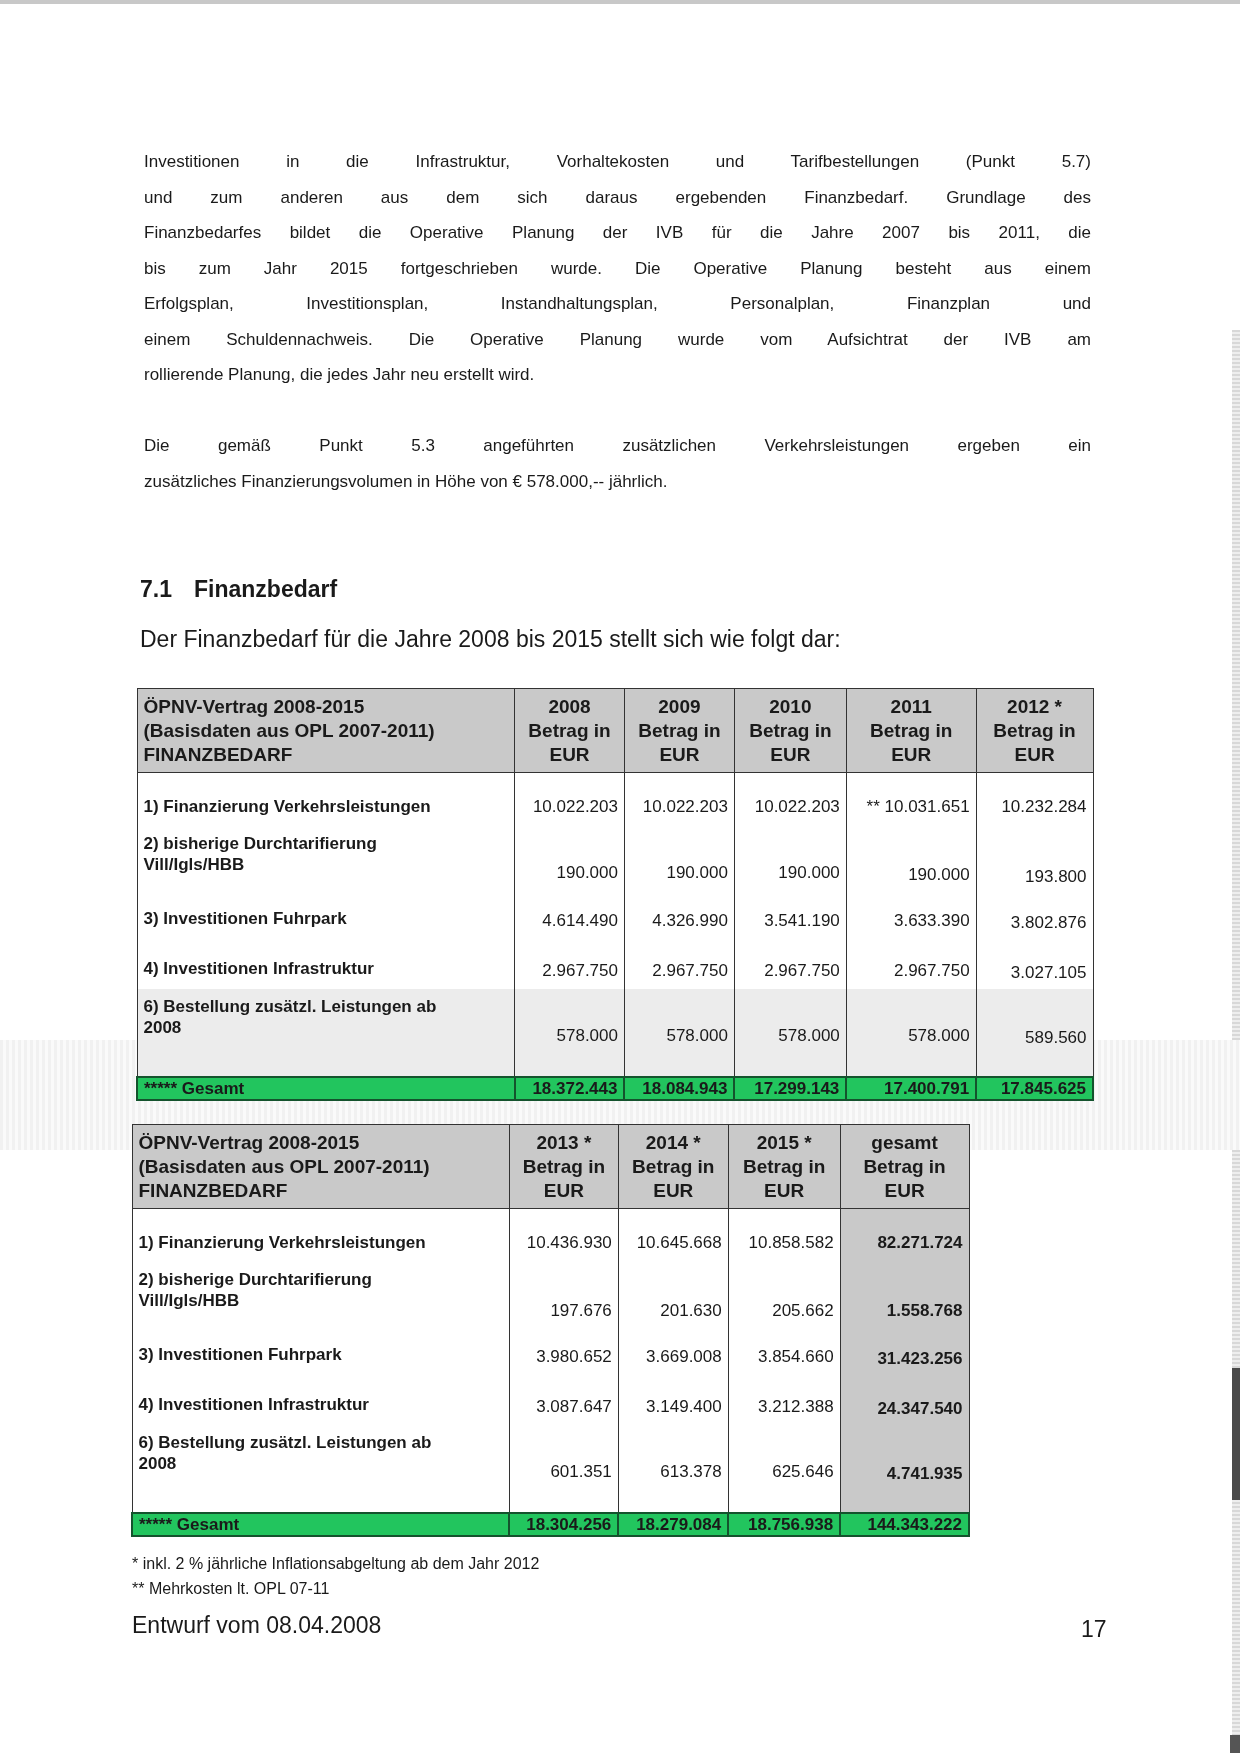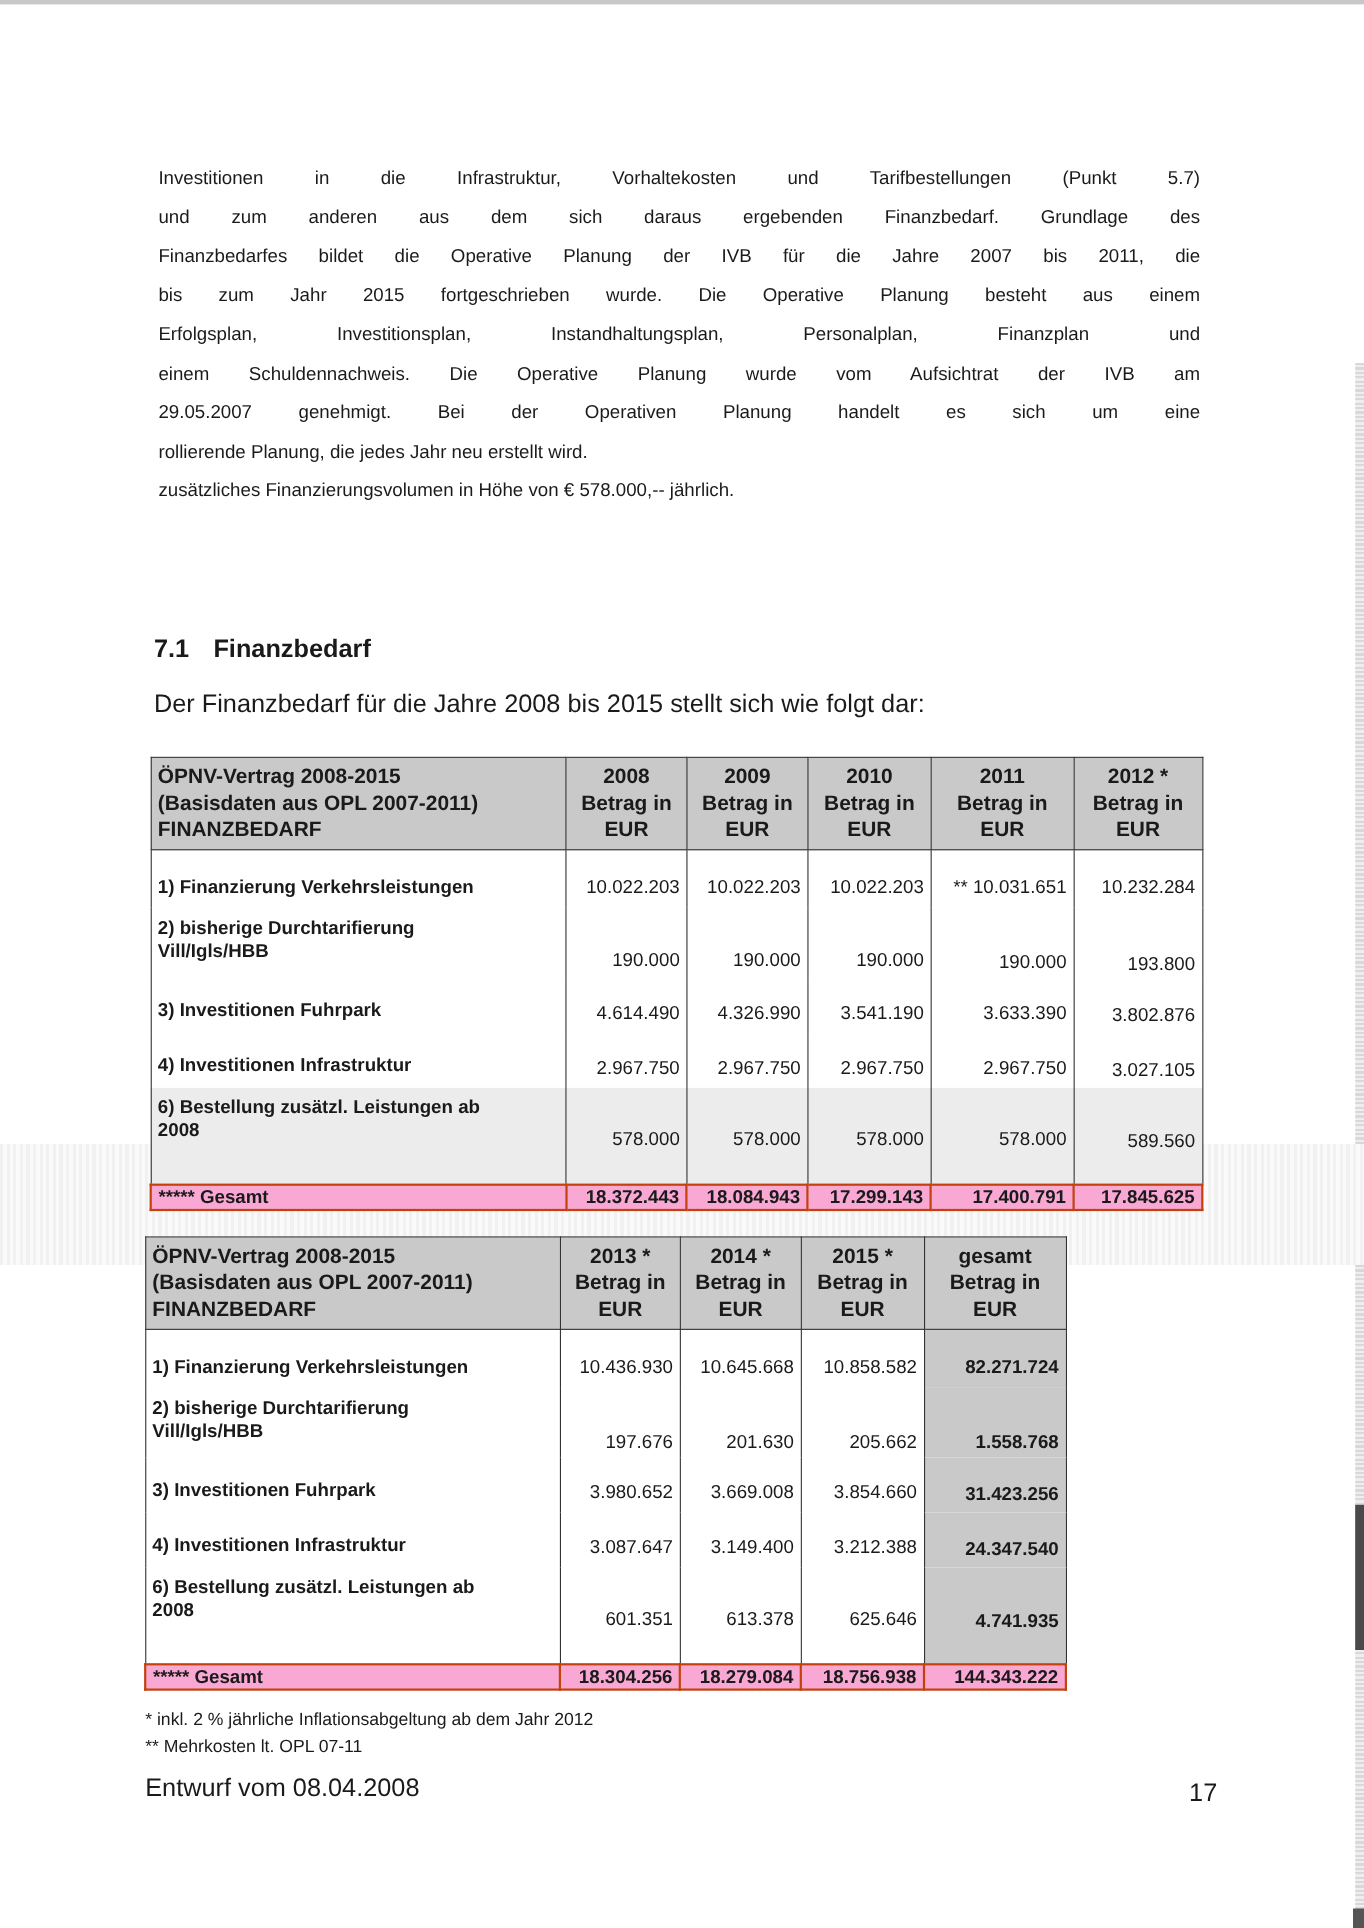--- a/index.html
+++ b/index.html
@@ -18,21 +18,21 @@
   .intro { position:absolute; left:140px; top:626px; font-size:23px; }
   table.fin { position:absolute; border-collapse:collapse; font-size:17px; }
   table.fin td, table.fin th { border:1.5px solid #333; padding:0 6px; }
   table.fin thead th { background:#c9c9c9; font-weight:bold; font-size:19px; line-height:24px; text-align:center; vertical-align:middle; }
   table.fin thead th.lbl { text-align:left; }
   table.fin tbody td { border-top:none; border-bottom:none; vertical-align:bottom; }
   table.fin tbody td.lbl { font-weight:bold; text-align:left; line-height:21px; }
   table.fin tbody td.val { text-align:right; }
   table.fin tbody tr.last td { background:#ececec; }
   table.fin tbody td.gs { background:#c9c9c9; font-weight:bold; }
-  table.fin tfoot td { background:#f9a8d4; font-weight:bold; font-size:17px; height:21px; line-height:21px; border:2px solid #c2410c; }
+  table.fin tfoot td { background:#22c55e; font-weight:bold; font-size:17px; height:21px; line-height:21px; border:2px solid #14532d; }
   table.fin tfoot td.val { text-align:right; }
   .notes { position:absolute; left:132px; font-size:16px; }
   .footer-left { position:absolute; left:132px; top:1612px; font-size:23px; }
   .footer-right { position:absolute; left:1081px; top:1616px; font-size:23px; }
   .shade-band { position:absolute; left:0; top:1040px; width:1240px; height:110px;
                 background:repeating-linear-gradient(90deg,#f1f1f1 0 3px,#fafafa 3px 6px); }
 </style>
 </head>
 <body>
 
@@ -42,25 +42,25 @@
 <div class="rightdark2"></div>
 <div class="shade-band"></div>
 
 <div class="para" style="top:144px;">
   <span class="line">Investitionen in die Infrastruktur, Vorhaltekosten und Tarifbestellungen (Punkt 5.7)</span>
   <span class="line">und zum anderen aus dem sich daraus ergebenden Finanzbedarf. Grundlage des</span>
   <span class="line">Finanzbedarfes bildet die Operative Planung der IVB für die Jahre 2007 bis 2011, die</span>
   <span class="line">bis zum Jahr 2015 fortgeschrieben wurde. Die Operative Planung besteht aus einem</span>
   <span class="line">Erfolgsplan, Investitionsplan, Instandhaltungsplan, Personalplan, Finanzplan und</span>
   <span class="line">einem Schuldennachweis. Die Operative Planung wurde vom Aufsichtrat der IVB am</span>
-  <span class="line">29.05.2007 genehmigt. Bei der Operativen Planung handelt es sich um eine</span>
   <span class="line last">rollierende Planung, die jedes Jahr neu erstellt wird.</span>
 </div>
 
 <div class="para" style="top:428px;">
+  <span class="line">Die gemäß Punkt 5.3 angeführten zusätzlichen Verkehrsleistungen ergeben ein</span>
   <span class="line last">zusätzliches Finanzierungsvolumen in Höhe von € 578.000,-- jährlich.</span>
 </div>
 
 <div class="heading">
   <span class="num">7.1</span><span>Finanzbedarf</span>
 </div>
 <div class="intro">Der Finanzbedarf für die Jahre 2008 bis 2015 stellt sich wie folgt dar:</div>
 
 <table class="fin" id="t1" style="left:136px; top:688px; width:958px;">
   <colgroup>

